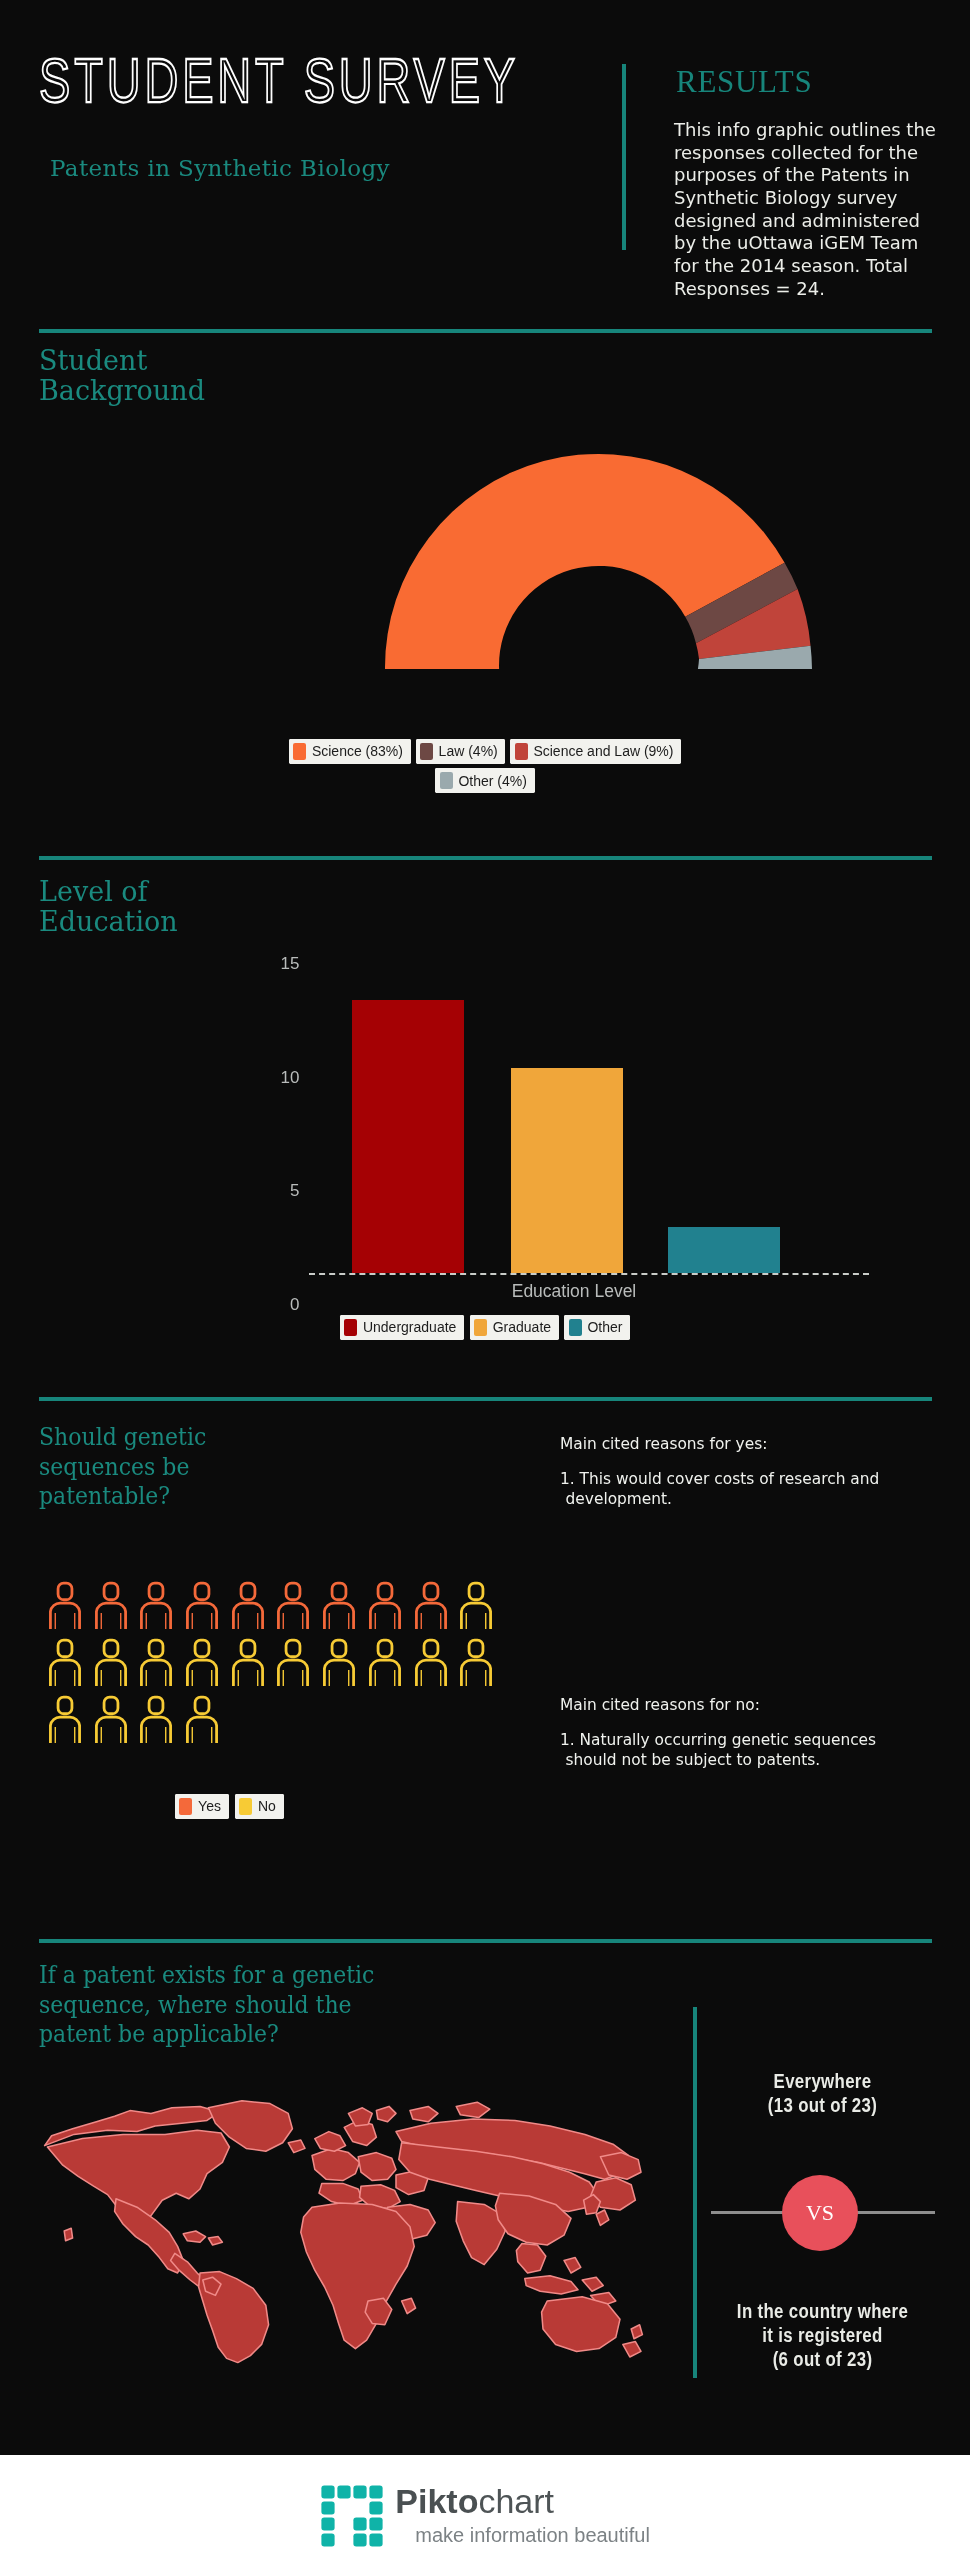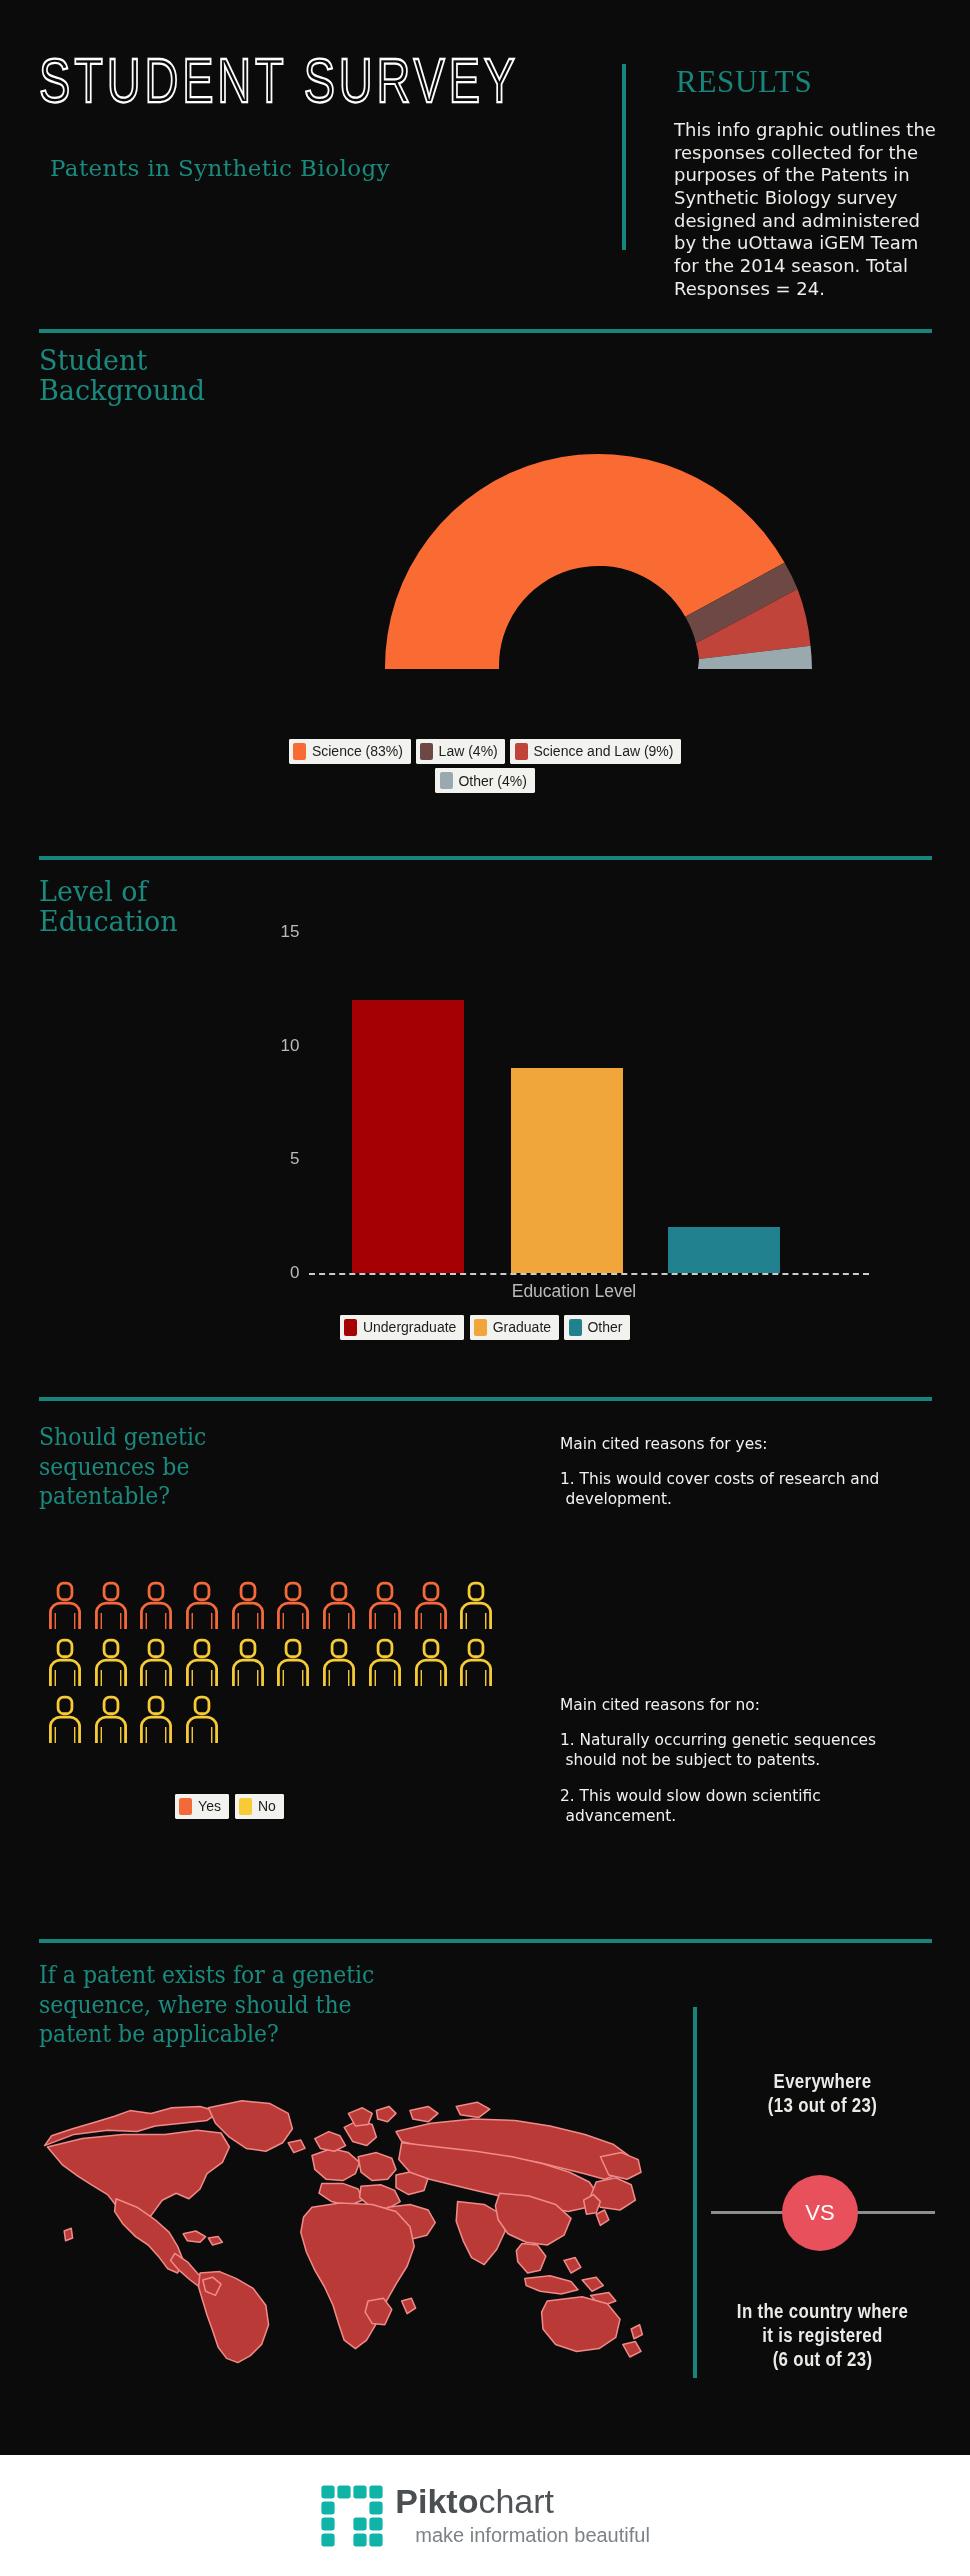--- a/index.html
+++ b/index.html
@@ -98,21 +98,21 @@
     white-space: nowrap;
   }
   .legend-swatch { width: 13.3px; height: 17.5px; border-radius: 2.1px; flex: none; }
 
   
   .bar-area { position: absolute; left: 266px; top: 932px; width: 616px; height: 371px; }
   .y-label {
     position: absolute;
     font-family: "Liberation Sans", sans-serif;
     font-size: 17px; color: #b9bcbb;
-    text-align: right; width: 39px;
+    text-align: right; width: 39px; margin-top: 32px;
   }
   .baseline {
     position: absolute; left: 43px; top: 341px; width: 560px;
     border-top: 2.1px dashed #c9ccc8;
   }
   .bar {
     position: absolute; bottom: 0;
   }
   .x-axis-title {
     position: absolute; left: 0; top: 349px; width: 616px;
@@ -169,21 +169,21 @@
   .vs-mid { position: relative; height: 140px; margin: 24px 0 18px; }
   .vs-line {
     position: absolute; top: 69px; left: 3.5px; width: 224px; height: 3.5px;
     background: #8e8e8e;
   }
   .vs-circle {
     position: absolute; left: 75px; top: 33px;
     width: 76px; height: 76px; border-radius: 50%;
     background: #e8505b;
     display: flex; align-items: center; justify-content: center;
-    font-family: Liberation Sans, sans-serif;
+    font-family: Liberation Serif, serif;
     font-size: 22px; color: #ffffff;
   }
 
   
   .footer {
     position: absolute; left: 0; top: 2455px;
     width: 970px; height: 121px;
     background: #ffffff;
     display: flex; align-items: center; justify-content: center;
     gap: 11.2px;
@@ -455,21 +455,20 @@
   </div>
 
   <div class="reasons" style="top:1434px">
     <p>Main cited reasons for yes:</p>
     <p class="indent">1. This would cover costs of research and development.</p>
   </div>
 
   <div class="reasons" style="top:1695px">
     <p>Main cited reasons for no:</p>
     <p class="indent">1. Naturally occurring genetic sequences should not be subject to patents.</p>
-    <p class="indent">2. This would slow down scientific advancement.</p>
   </div>
 
   <div class="divider" style="top:1939px"></div>
   <div class="sec-head cond" style="left:39px; top:1960px; white-space:pre-line;">If a patent exists for a genetic
 sequence, where should the
 patent be applicable?</div>
 
   <div class="map-box">
     <svg viewBox="0 0 880 420" width="616" height="294">
       <g fill="#b93a36" stroke="#f08a88" stroke-width="2.2" stroke-linejoin="round">

